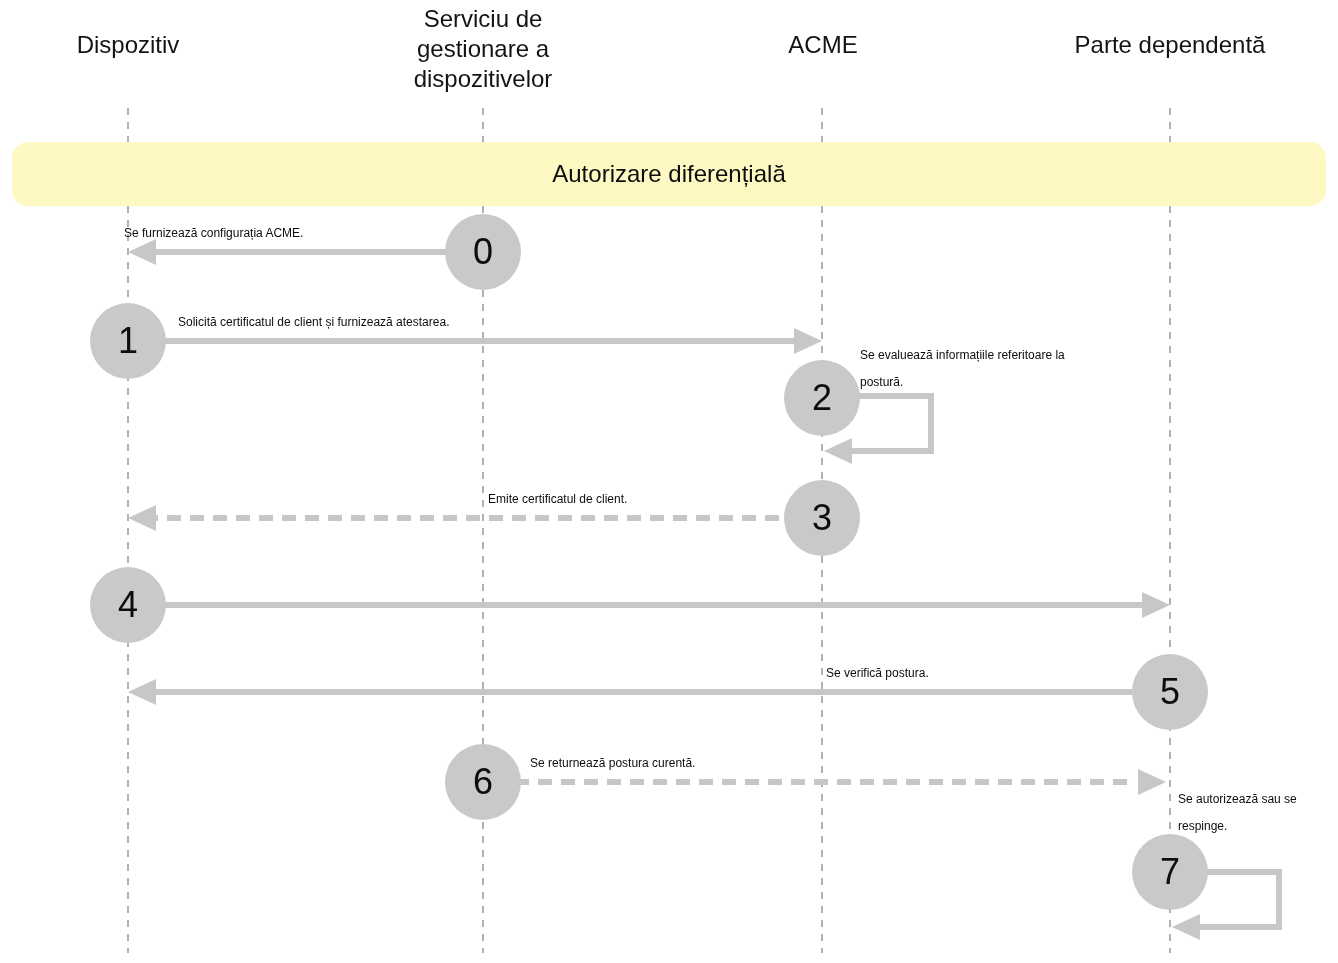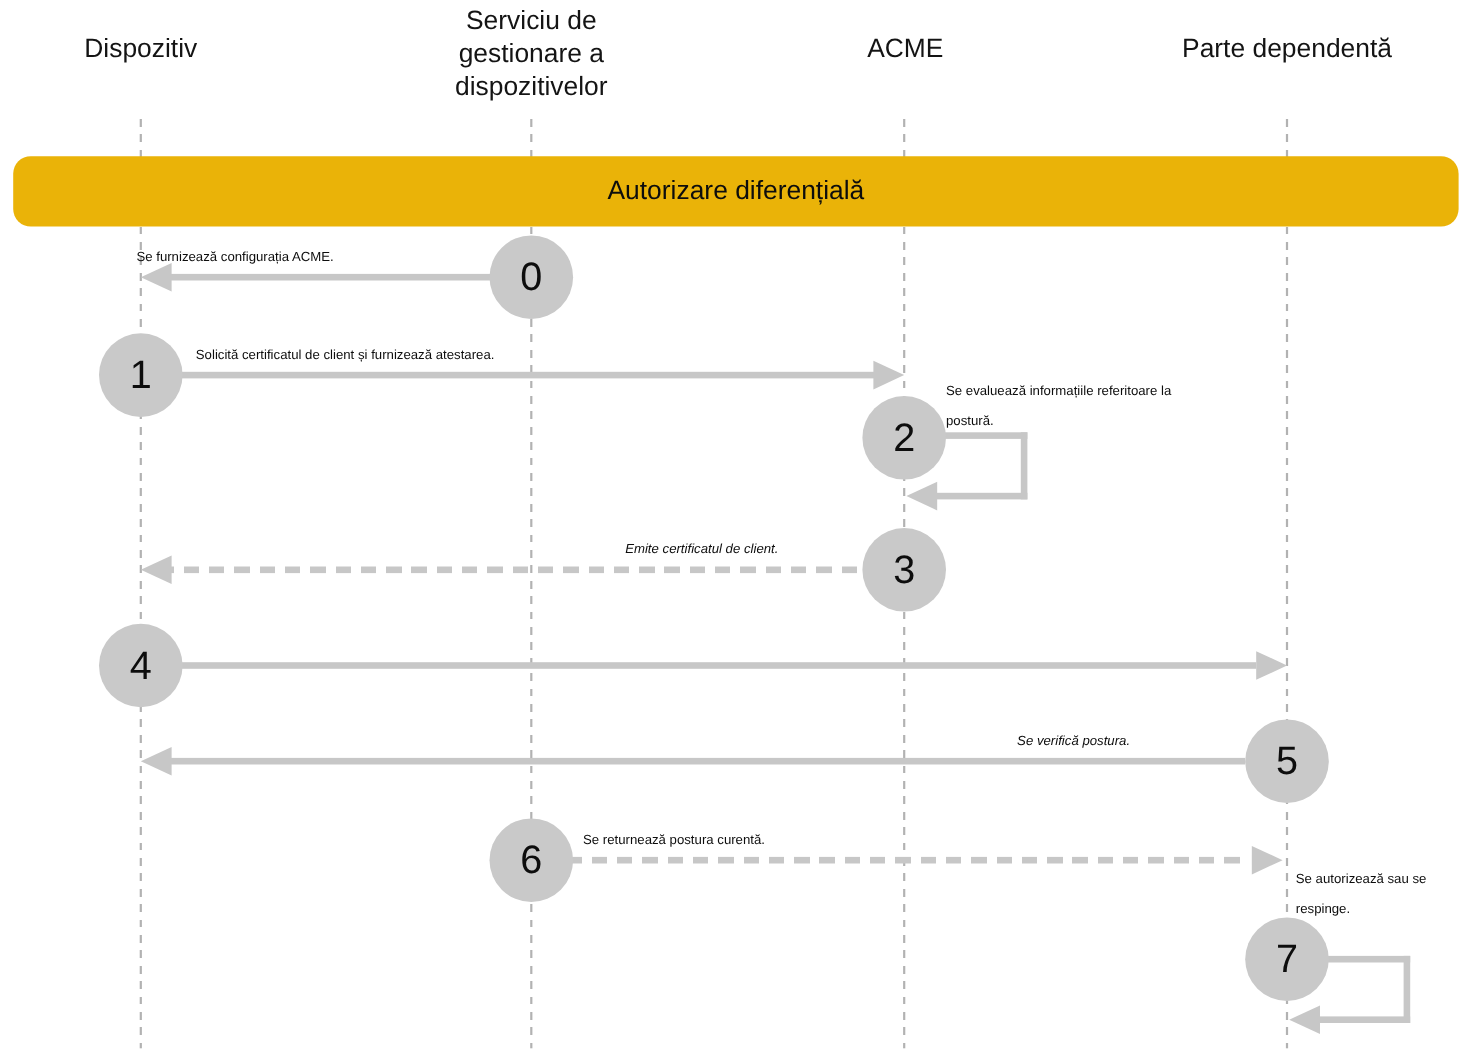--- a/index.html
+++ b/index.html
@@ -36,21 +36,21 @@
     color: #141414;
     z-index: 4;
   }
   
   .banner {
     position: absolute;
     left: 12px;
     top: 142px;
     width: 1314px;
     height: 64px;
-    background: #eab308;
+    background: #fef9c3;
     border-radius: 16px;
     z-index: 3;
     display: flex;
     align-items: center;
     justify-content: center;
   }
   .banner span {
     font-size: 24px;
     color: #0d0d0d;
   }
@@ -101,21 +101,21 @@
   
   .msg {
     position: absolute;
     font-size: 12px;
     line-height: 27px;
     color: #0d0d0d;
     white-space: nowrap;
     z-index: 4;
   }
   .msg.wrap { white-space: normal; }
-  .msg.right { text-align: center; font-style: italic; }
+  .msg.right { text-align: left; }
 </style>
 </head>
 <body>
 
 <div class="diagram">
 
   <div class="lifeline" style="left:127px"></div>
   <div class="lifeline" style="left:482px"></div>
   <div class="lifeline" style="left:821px"></div>
   <div class="lifeline" style="left:1169px"></div>

